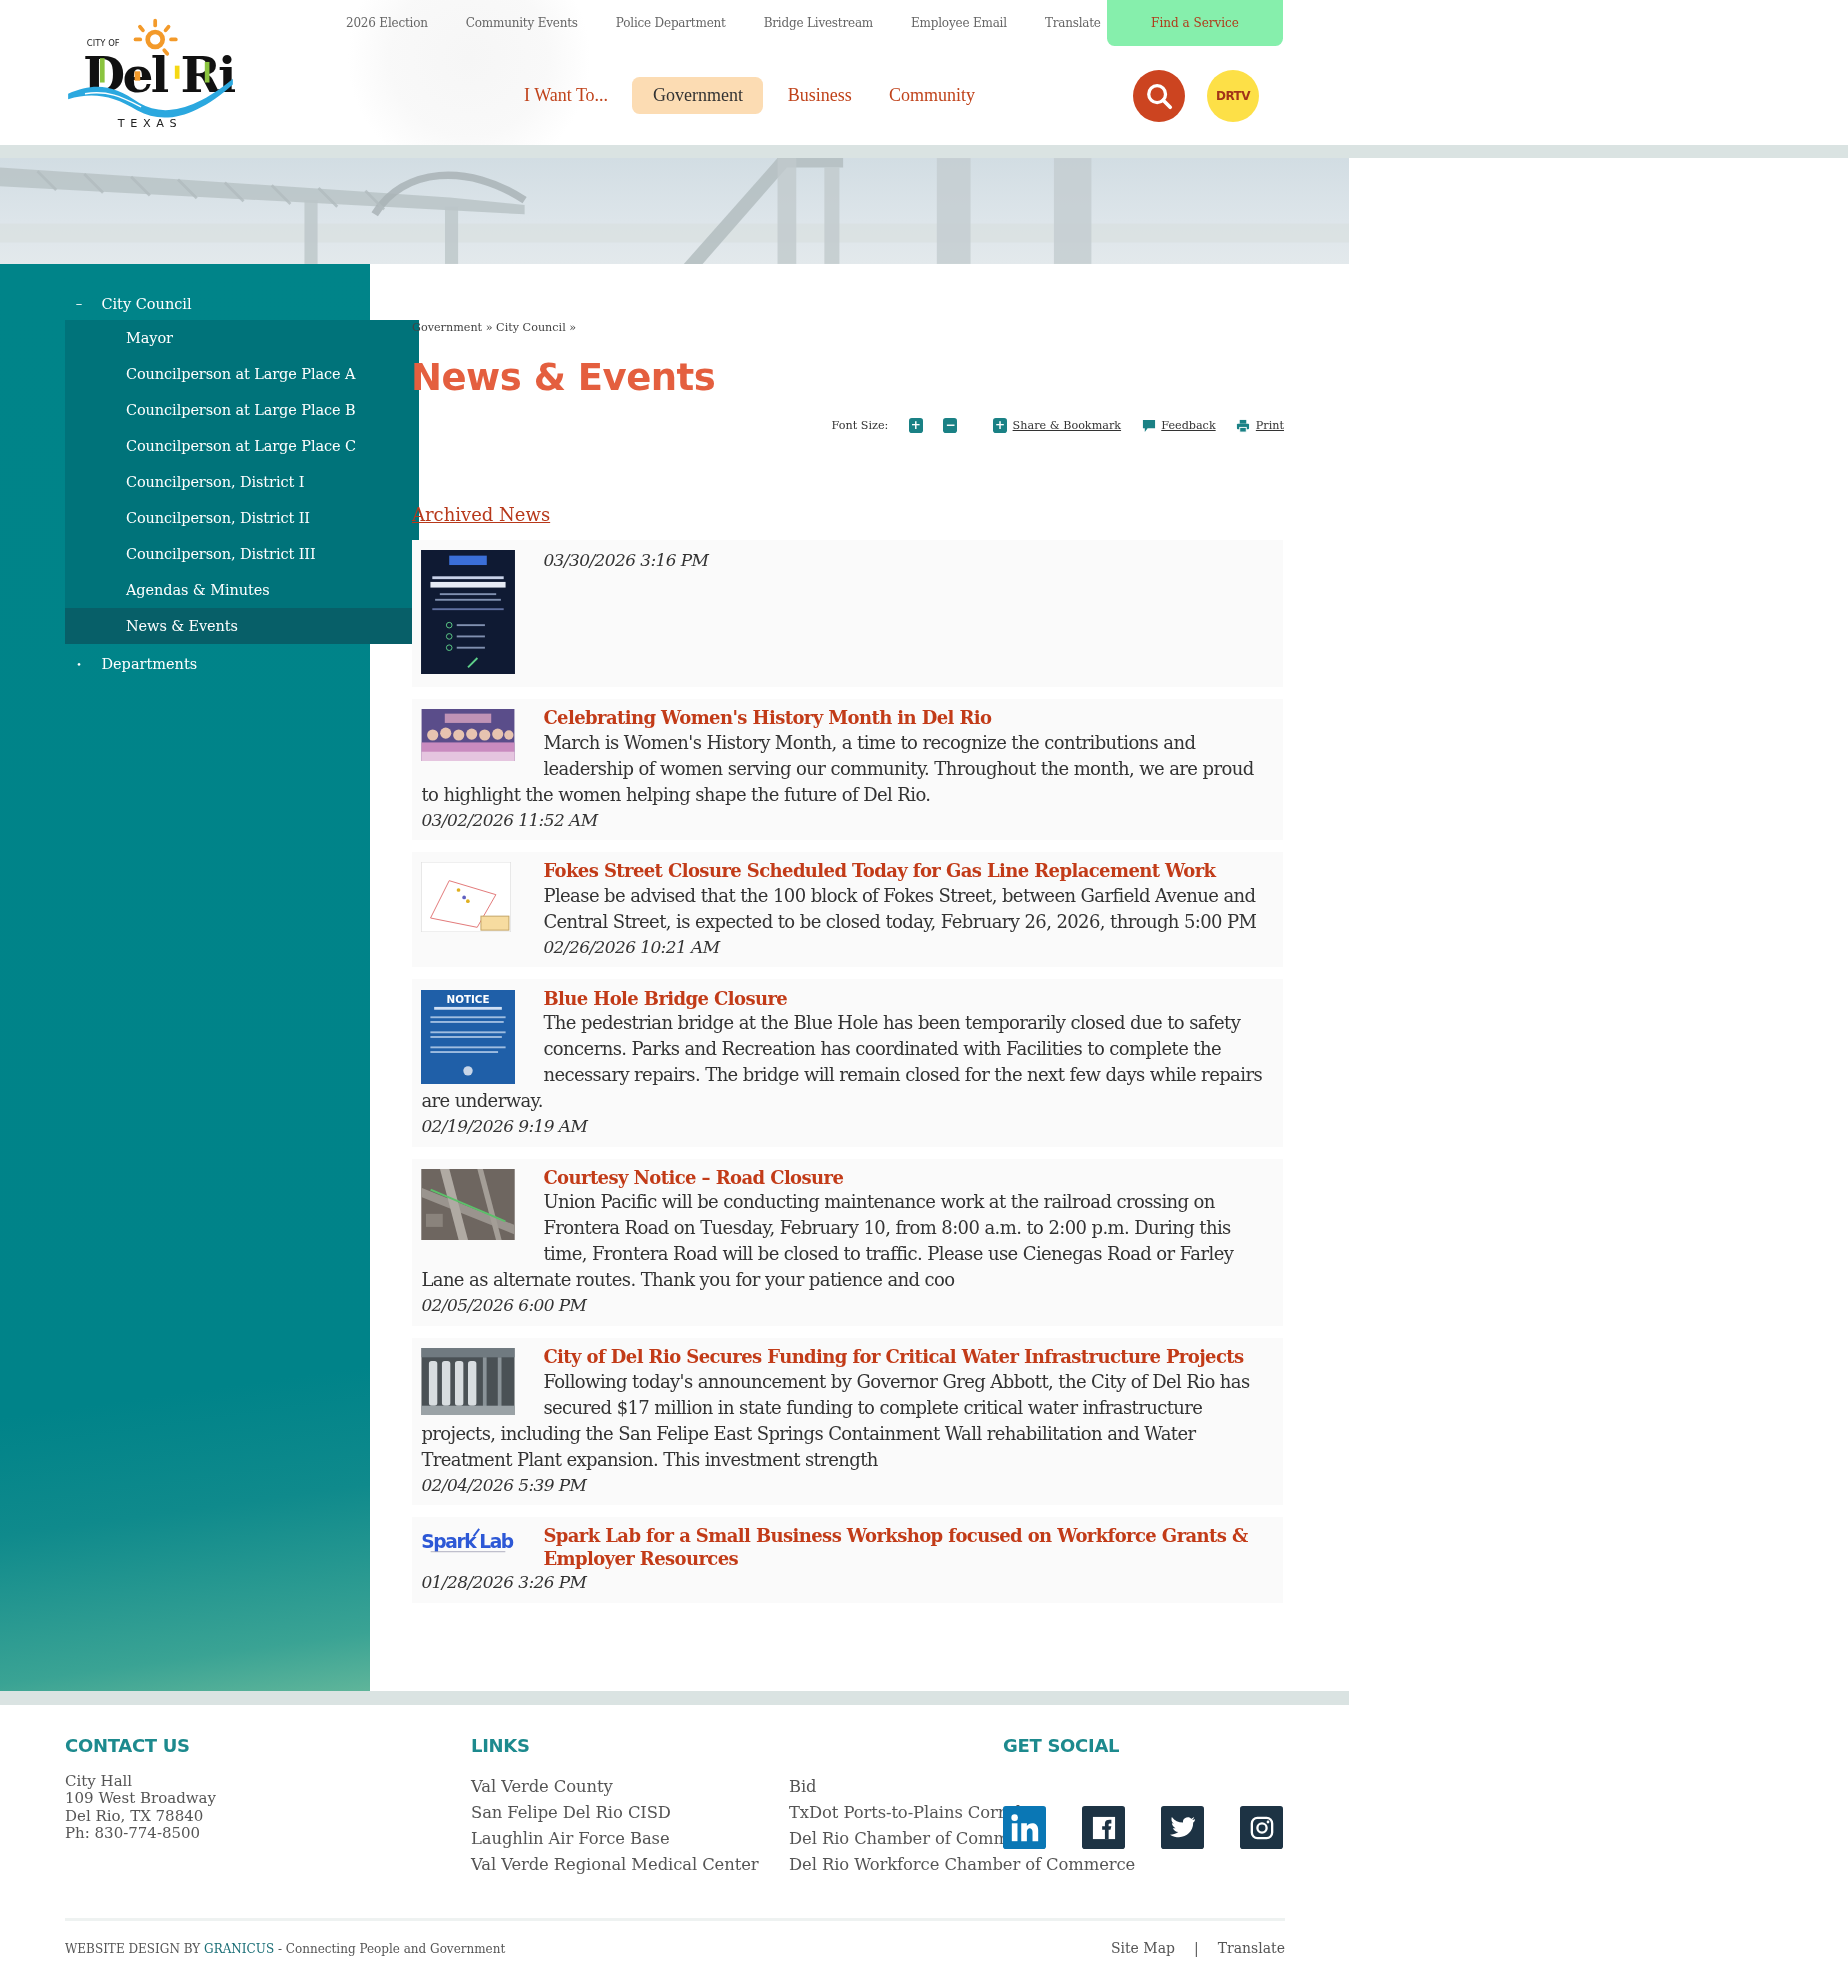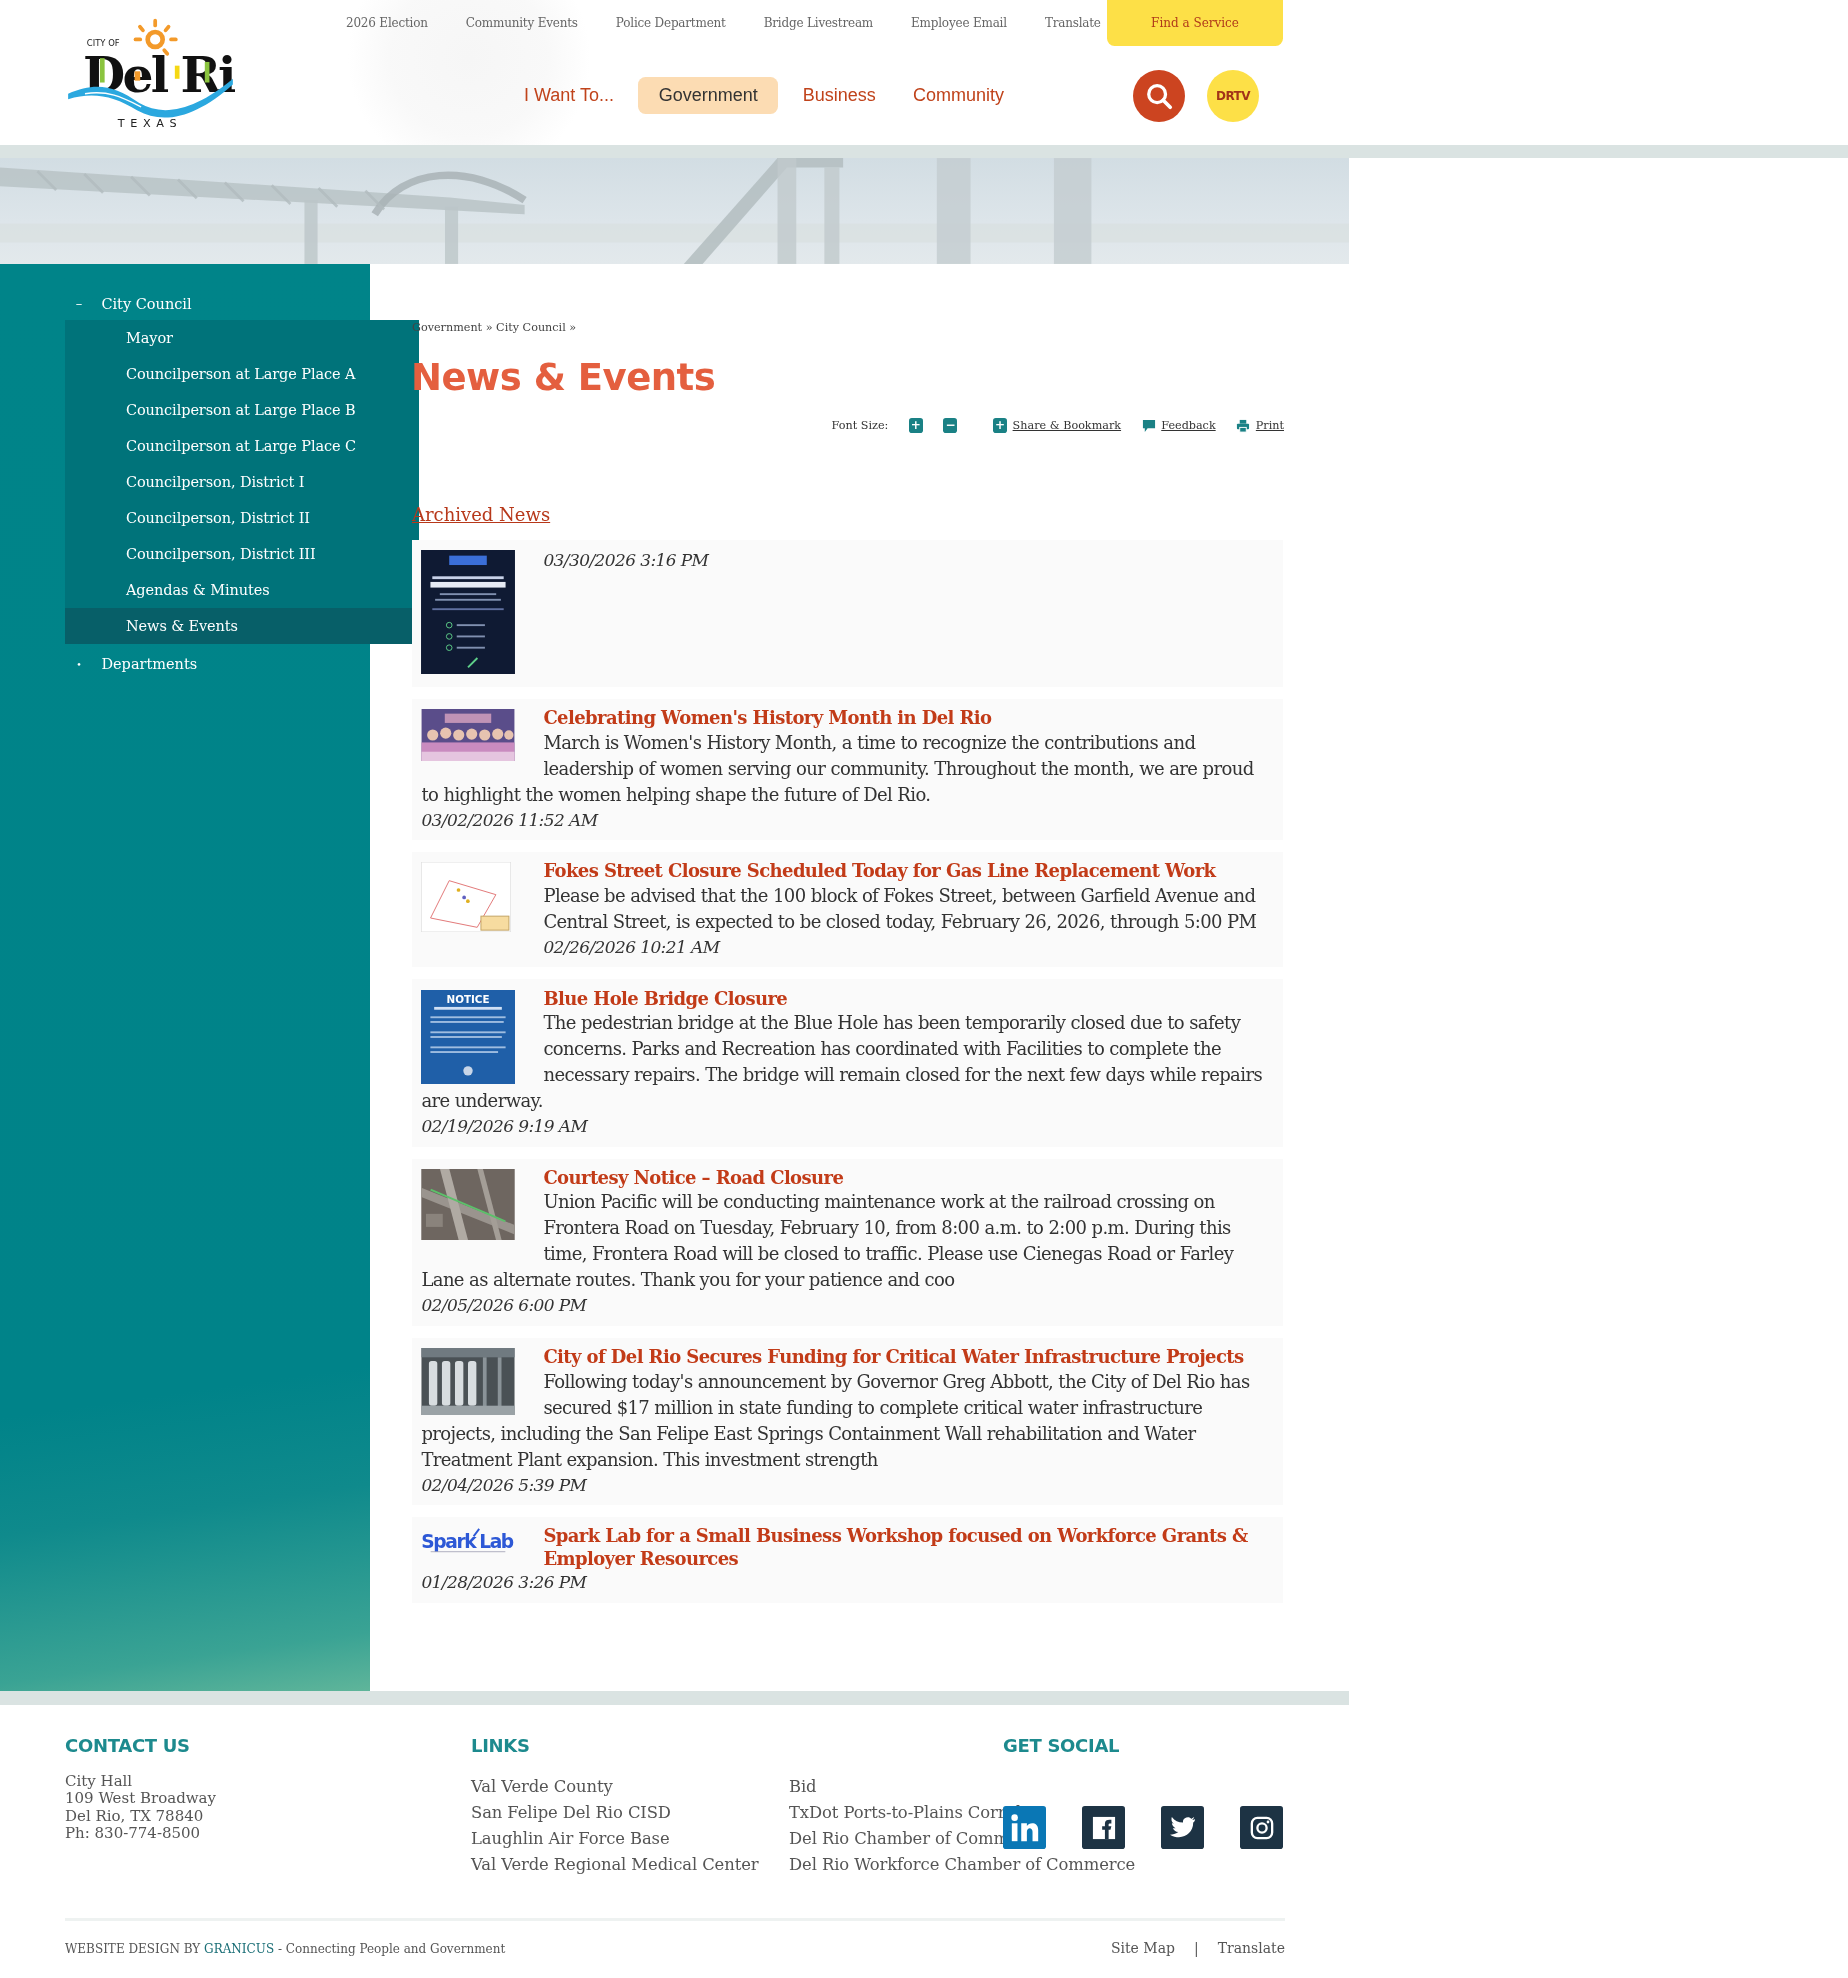--- a/index.html
+++ b/index.html
@@ -7,24 +7,24 @@
   body { font-family: "DejaVu Serif", serif; color: #333; position: relative; }
 
   
   .header { position: absolute; left: 0; top: 0; width: 1849px; height: 145px; background: #fff; }
   .header .watermark { position: absolute; left: 319px; top: 0; width: 300px; height: 145px;
     background: radial-gradient(circle at 50% 40%, #f5f5f5 0%, #f8f8f8 45%, #ffffff 70%); opacity: .9; }
   .logo { position: absolute; left: 66px; top: 17px; width: 169px; height: 117px; }
   .util-nav { position: absolute; left: 333px; top: 13px; display: flex; gap: 0; align-items: center; }
   .util-nav a { font-family: "DejaVu Serif", serif; font-size: 12px; color: #666; text-decoration: none; padding: 0 19px; height: 20.6px; line-height: 20.6px; letter-spacing: -0.2px; }
   .util-nav a:first-child { padding-left: 13px; }
-  .find-service { position: absolute; left: 1107px; top: 0; width: 176px; height: 46px; background: #fde047;
+  .find-service { position: absolute; left: 1107px; top: 0; width: 176px; height: 46px; background: #86efac;
     border-radius: 0 0 7.5px 7.5px; font-size: 12px; color: #b03a1a; text-align: center; line-height: 47px; }
   .main-nav { position: absolute; left: 511px; top: 77px; display: flex; align-items: center; gap: 11.2px; }
-  .main-nav a { font-family: Liberation Sans, sans-serif; font-size: 18px; color: #c0431b; text-decoration: none;
+  .main-nav a { font-family: Liberation Serif, serif; font-size: 18px; color: #c0431b; text-decoration: none;
     padding: 0 13px; height: 37px; line-height: 37px; border-radius: 7.5px; text-align: center; }
   .main-nav a.active { background: #fcdcb3; color: #333; padding: 0 20.6px; }
   .search-btn { position: absolute; left: 1133px; top: 70px; width: 52px; height: 52px; border-radius: 50%; background: #cc4420;
     display: flex; align-items: center; justify-content: center; }
   .drtv-btn { position: absolute; left: 1207px; top: 70px; width: 52px; height: 52px; border-radius: 50%; background: #fde047;
     font-family: "DejaVu Sans", sans-serif; font-weight: bold; font-size: 12px; color: #a23418; text-align: center; line-height: 52px; letter-spacing: -0.5px; }
 
   .gray-strip { position: absolute; left: 0; top: 145px; width: 1849px; height: 13px; background: #dae3e2; }
   .hero { position: absolute; left: 0; top: 158px; width: 1349px; height: 106px; overflow: hidden;
     background: linear-gradient(180deg, #d2dde3 0%, #dde5ea 60%, #e3e9ec 100%); }

